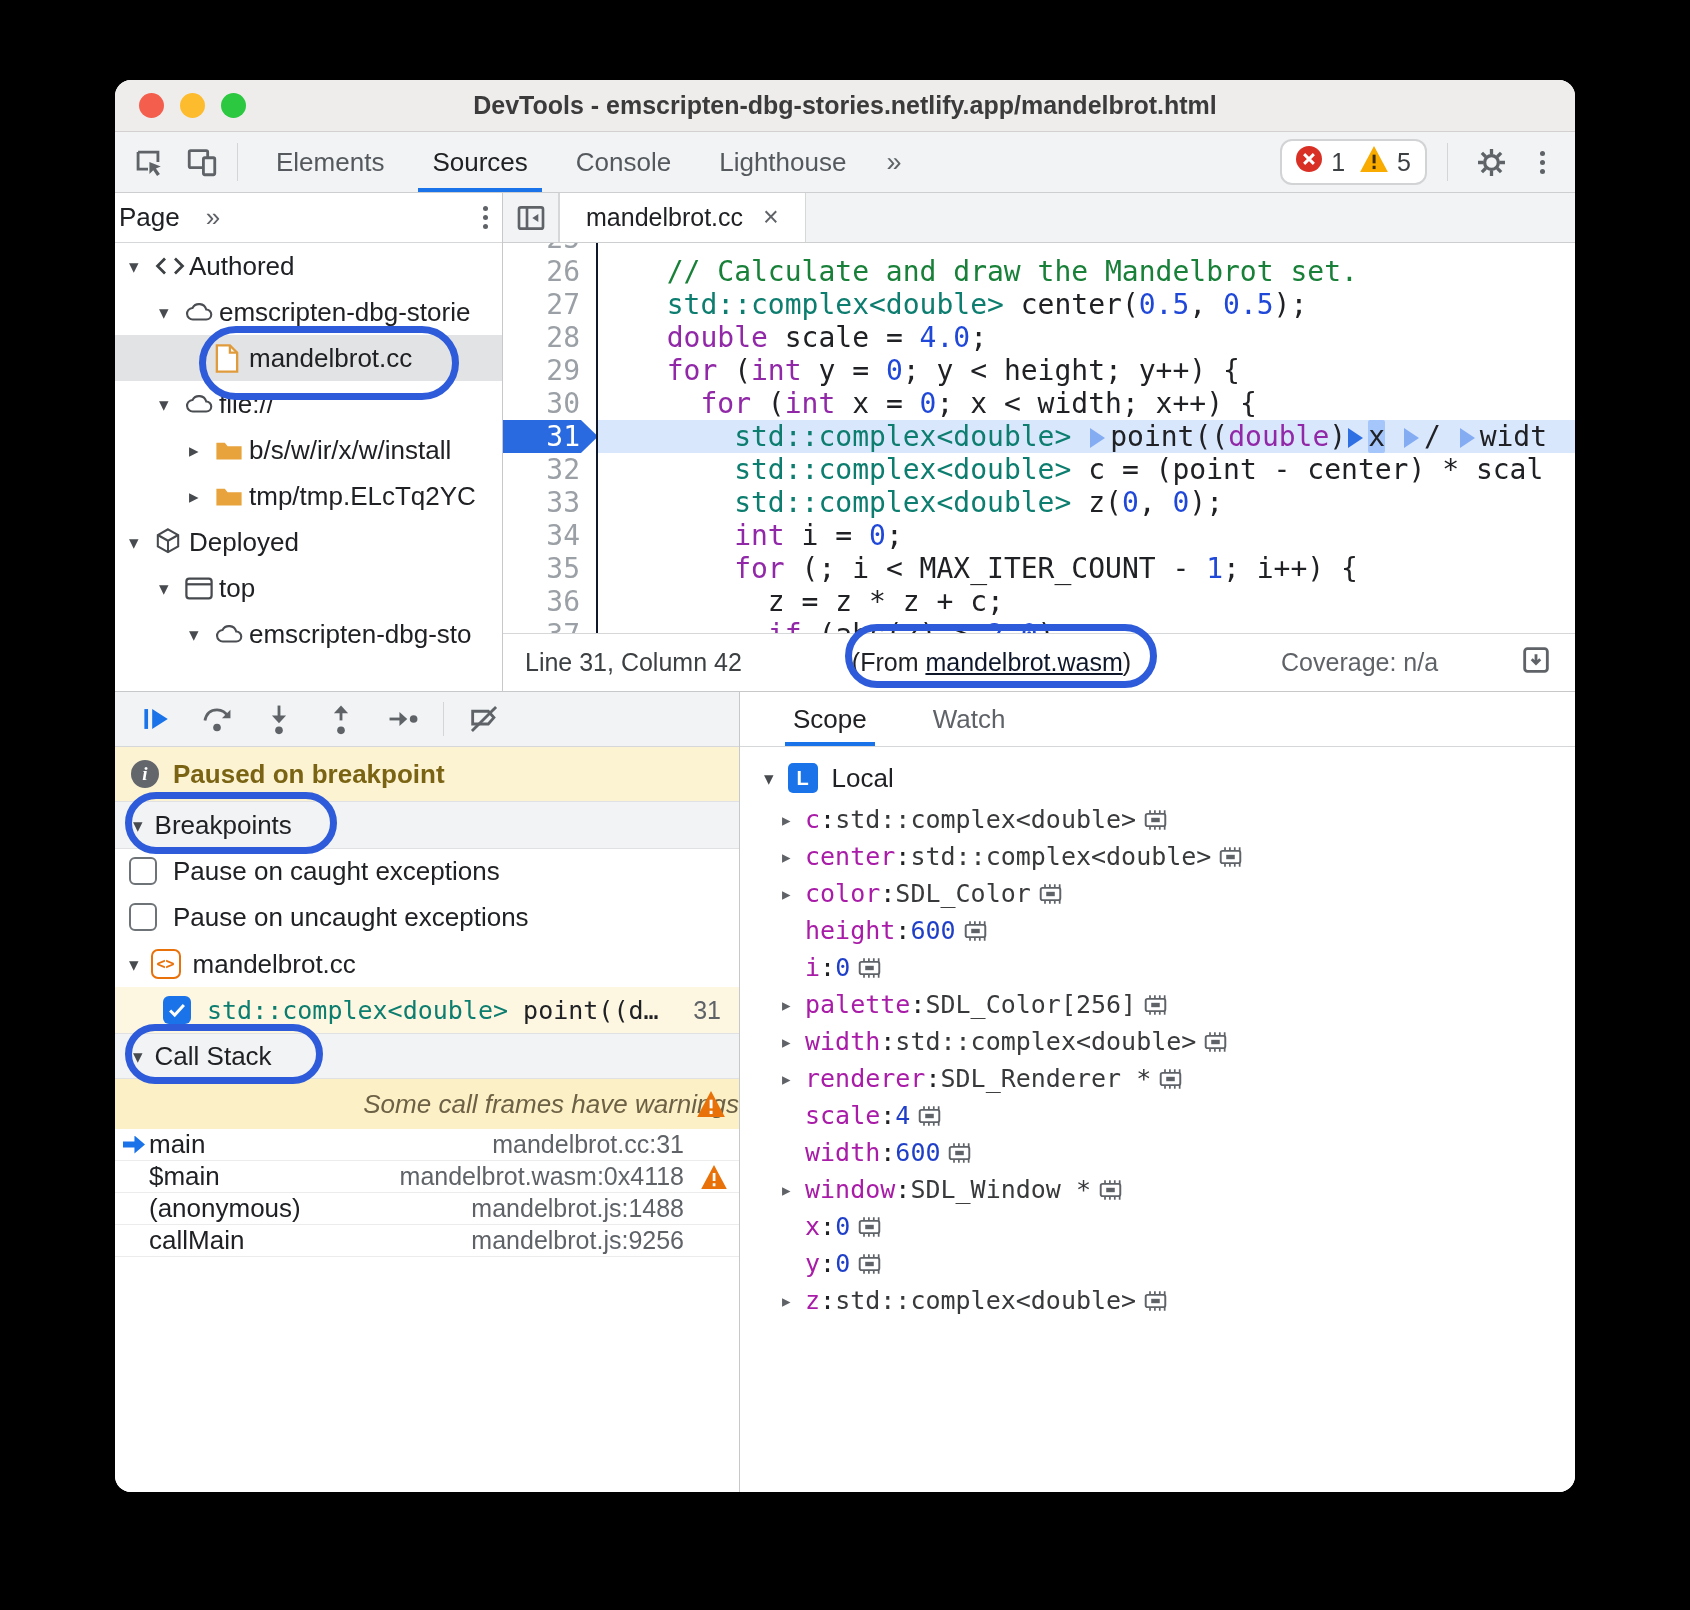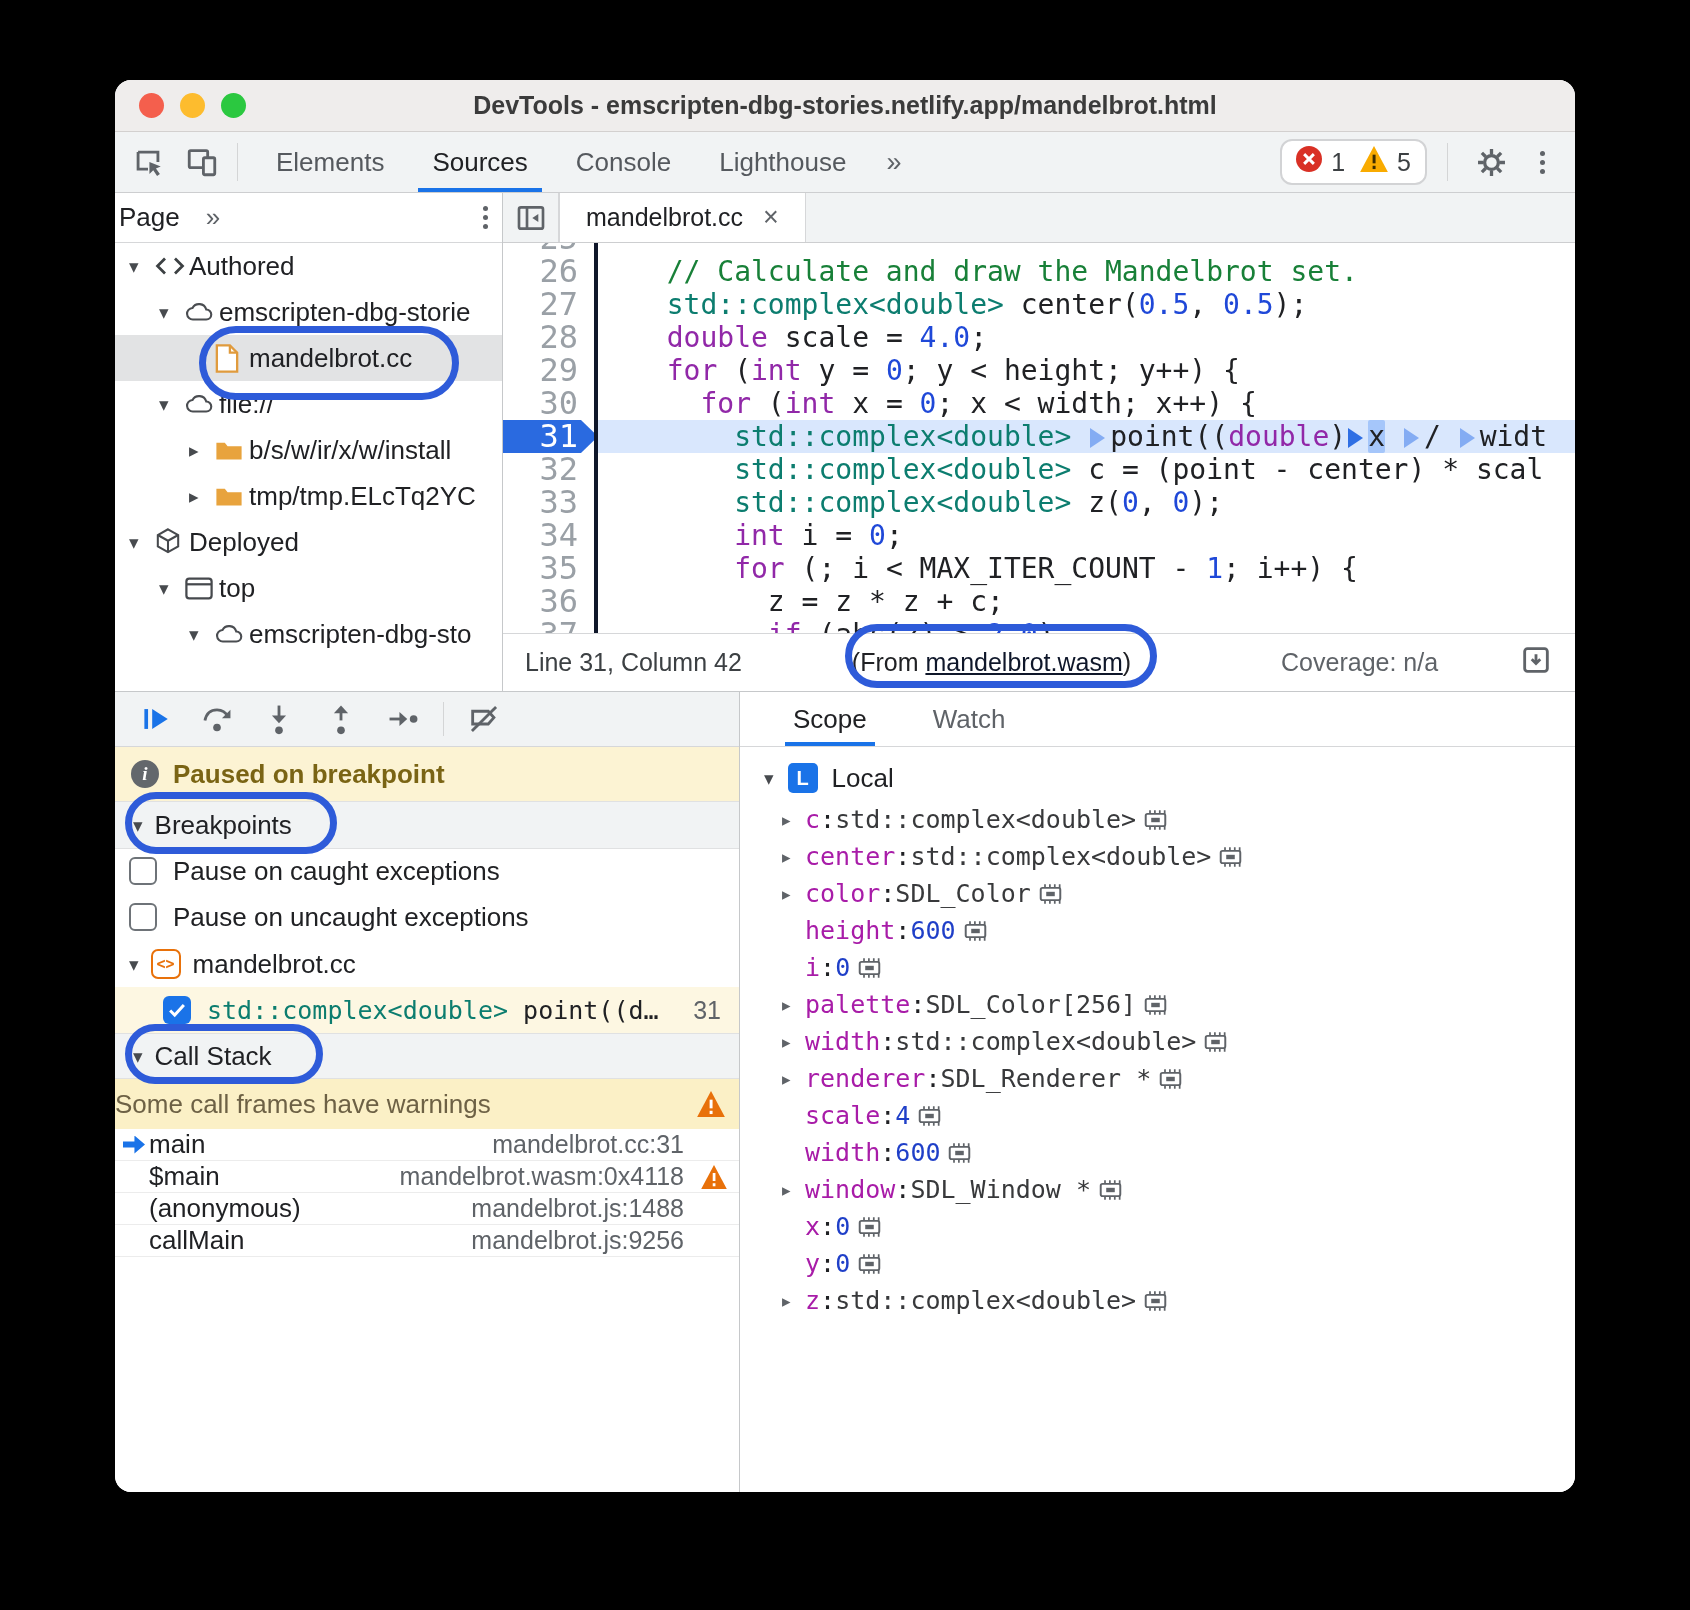--- a/index.html
+++ b/index.html
@@ -46,21 +46,21 @@
   .ind0{padding-left:14px}.ind1{padding-left:44px}.ind2{padding-left:74px}
 
   
   .editor{flex:1;display:flex;flex-direction:column;min-width:0}
   .tabstrip{flex:0 0 50px;background:#f1f3f4;border-bottom:1px solid #cdced0;display:flex;align-items:stretch}
   .nav-toggle{width:56px;display:flex;align-items:center;justify-content:center;border-right:1px solid #d6d7d9}
   .file-tab{display:flex;align-items:center;gap:20px;background:#fff;border-right:1px solid #d6d7d9;border-left:1px solid #d6d7d9;padding:0 26px;font-size:25px;color:#202124}
   .file-tab .close{color:#5f6368;font-size:27px;line-height:1}
   .code-viewport{flex:1;overflow:hidden;position:relative;background:#fff}
   .code-area{display:flex;margin-top:-21px;font-family:"DejaVu Sans Mono",monospace;font-size:28px;line-height:33px}
-  .gutter{flex:0 0 95px;border-right:4px solid #0f172a;color:#9aa0a6;font-size:32px}
+  .gutter{flex:0 0 95px;border-right:2px solid #0f172a;color:#9aa0a6;font-size:28px}
   .gutter-cell{height:33px;text-align:right;padding-right:16px;line-height:33px}
   .gutter-cell.cur{background:#2a6ae0;color:#fff;clip-path:polygon(0 0,78px 0,95px 50%,78px 100%,0 100%)}
   .code-lines{flex:1;min-width:0;overflow:hidden}
   .code-line{height:33px;white-space:pre;padding-left:35px}
   .code-line.cur{background:#d9e7fd}
   .tok-p{color:#202124}.tok-c{color:#188038}.tok-k{color:#9128a8}.tok-n{color:#1f48d8}.tok-t{color:#0c7d6f}
   .tok-cur{color:#202124;background:#a5c6fa;border-radius:2px}
   .inline-marker{display:inline-block;width:0;height:0;border-top:10px solid transparent;border-bottom:10px solid transparent;border-left:15px solid #84acf3;margin:0 5px 0 2px;vertical-align:-2px}
   .inline-marker.dark{border-left-color:#2f6fe4}
   .statusbar{flex:0 0 58px;border-top:1px solid #d6d7d9;display:flex;align-items:center;padding:0 22px;font-size:25px;color:#3c4043;background:#fff}
@@ -84,21 +84,21 @@
   .exp-glyph{font-family:"DejaVu Sans",sans-serif;font-size:19px;color:#474a4e}
   .chk-row{display:flex;align-items:center;gap:16px;padding-left:14px;font-size:26px}
   .chk-row.r1{flex:0 0 48px}.chk-row.r2{flex:0 0 44px}
   .checkbox{flex:0 0 28px;height:28px;border:2.5px solid #6e7378;border-radius:6px;background:#fff}
   .checkbox.checked{border:none;background:#1a73e8;display:flex;align-items:center;justify-content:center}
   .bp-group{flex:0 0 46px;display:flex;align-items:center;gap:12px;padding-left:14px;font-size:26px}
   .script-ic{flex:0 0 30px;height:30px;border:2.5px solid #e8710a;border-radius:7px;color:#e8710a;font-size:15px;font-weight:bold;display:flex;align-items:center;justify-content:center;font-family:"DejaVu Sans Mono",monospace}
   .bp-entry{flex:0 0 46px;background:#fdf7e2;display:flex;align-items:center;gap:16px;padding:0 18px 0 48px}
   .bp-code{font-family:"DejaVu Sans Mono",monospace;font-size:25px;white-space:nowrap;overflow:hidden;flex:1}
   .bp-line{font-size:25px;color:#5f6368}
-  .cs-warning{flex:0 0 50px;background:#fbf0c6;display:flex;align-items:center;justify-content:flex-start;position:relative;font-size:26px;color:#6d6145}
+  .cs-warning{flex:0 0 50px;background:#fbf0c6;display:flex;align-items:center;justify-content:flex-end;position:relative;font-size:26px;font-style:italic;color:#6d6145}
   .cs-warning svg{position:absolute;right:14px;top:12px}
   .frame{flex:0 0 52px;display:flex;align-items:center;border-bottom:1px solid #ececec;padding:0 55px 0 34px;position:relative;font-size:26px}
   .frame-marker{position:absolute;left:8px;width:22px;height:18px}
   .frame-marker.on{background:#1a73e8;clip-path:polygon(0 33%,52% 33%,52% 0,100% 50%,52% 100%,52% 67%,0 67%)}
   .frame-name{color:#202124}
   .frame-loc{margin-left:auto;color:#5f6368;font-size:25px}
   .frame .fwarn{position:absolute;right:12px}
 
   
   .scope-panel{flex:1;display:flex;flex-direction:column;overflow:hidden;background:#fff}

